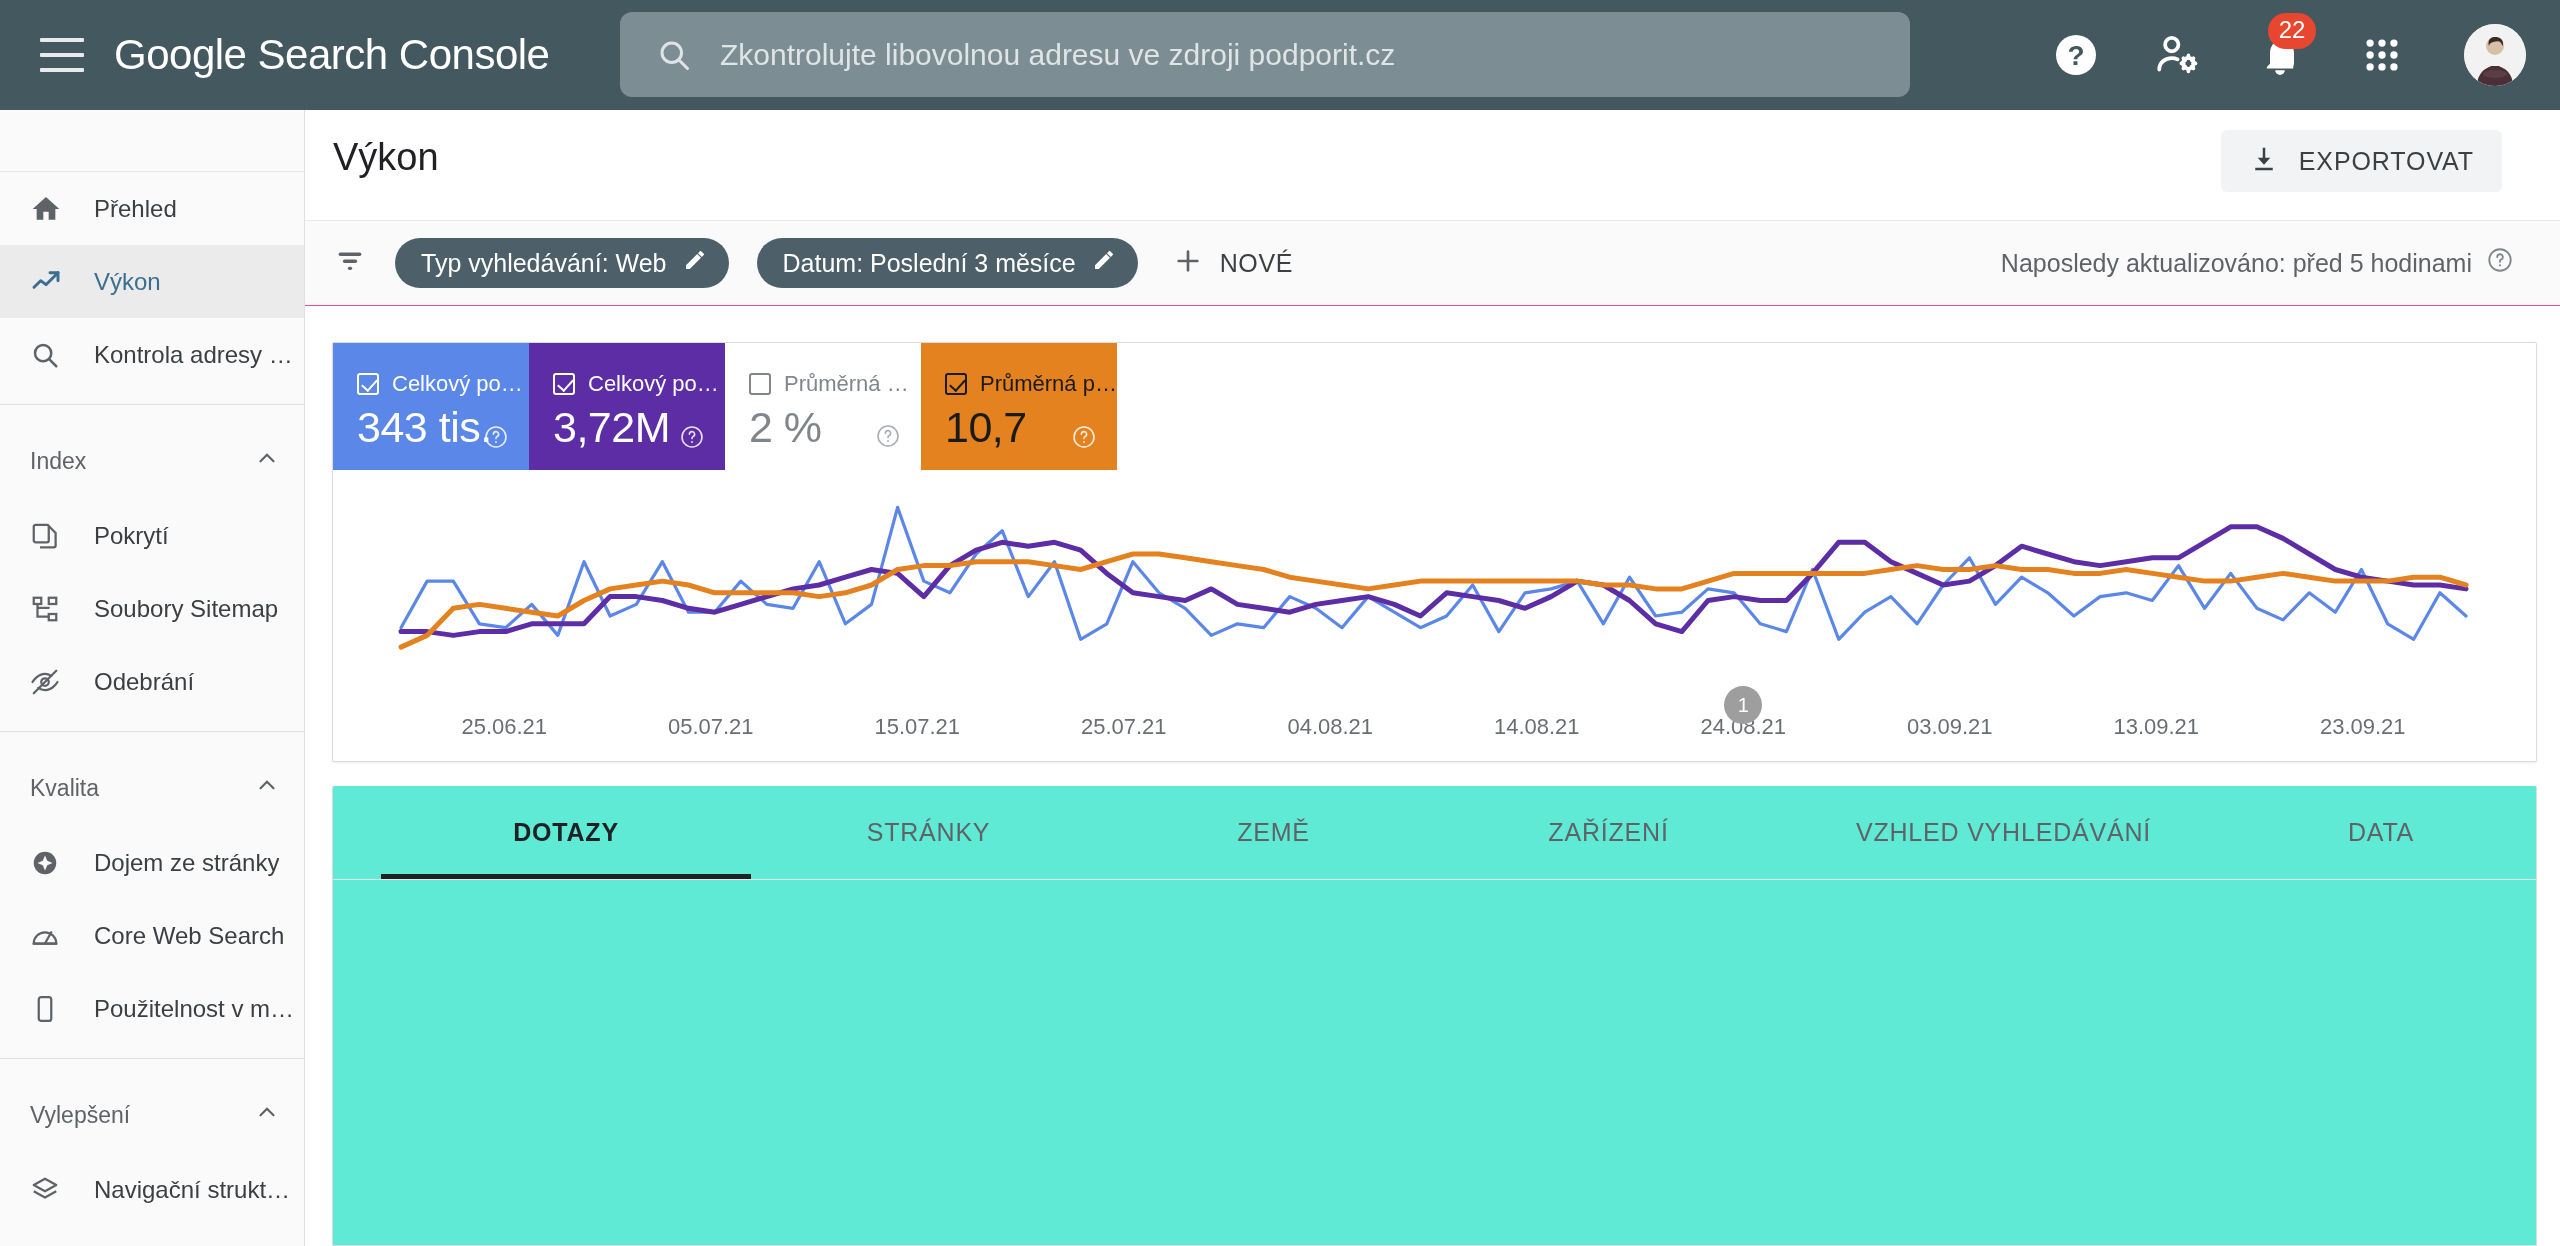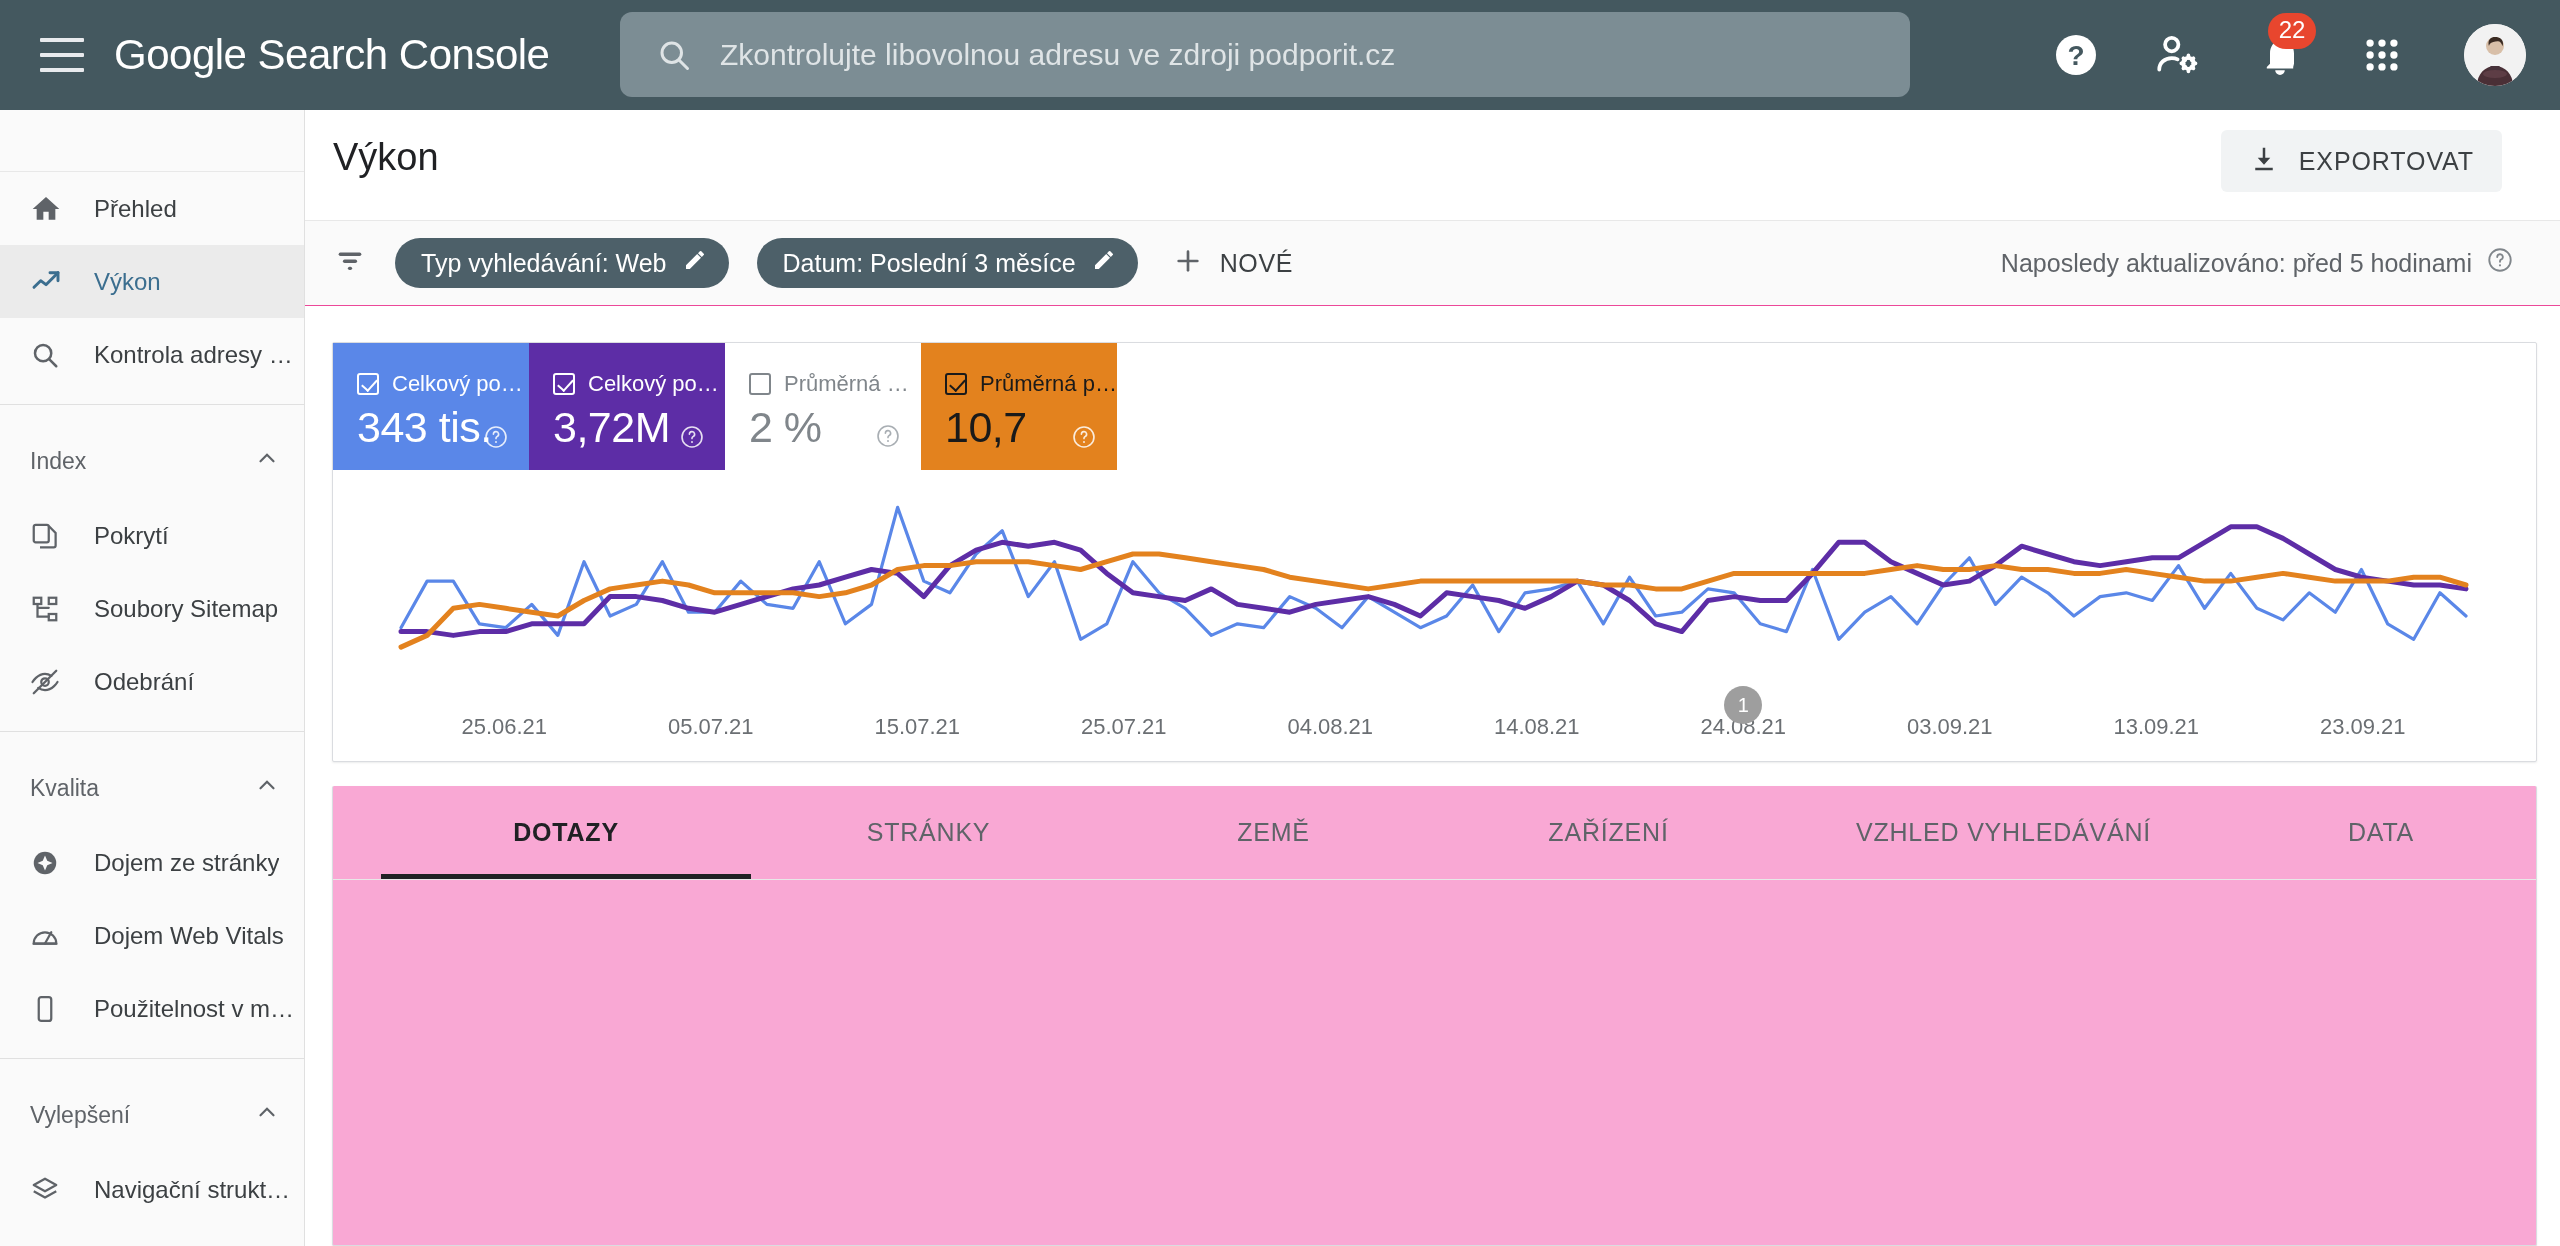--- a/index.html
+++ b/index.html
@@ -162,21 +162,21 @@
     position: absolute; width: 38px; height: 38px; border-radius: 50%;
     background: #9e9e9e; color: #fff; font-size: 20px;
     display: flex; align-items: center; justify-content: center;
     transform: translateX(-50%); cursor: pointer;
   }
 
   
   .tabscard {
     position: absolute; left: 27px; top: 676px;
     width: 2205px; height: 460px;
-    background: #f9a8d4; border: 1px solid #dadce0; border-top: none; border-radius: 2px;
+    background: #5eead4; border: 1px solid #dadce0; border-top: none; border-radius: 2px;
     box-shadow: 0 1px 2px rgba(60,64,67,.1);
   }
   .tabs { display: flex; height: 93px; align-items: center; padding-left: 48px; }
   .tab {
     font-size: 25px; color: #5f6368; letter-spacing: 0.8px;
     cursor: pointer; position: relative; height: 93px;
     display: flex; align-items: center; justify-content: center;
     white-space: nowrap;
   }
   .tab.active { color: #202124; font-weight: 700; }
@@ -347,21 +347,21 @@
     <span class="nav-label">Dojem ze stránky</span>
   </div>
   <div class="nav-item">
     <span class="nicon">
       <svg width="30" height="30" viewBox="0 0 24 24" fill="none" stroke="#5f6368" stroke-width="1.8">
           <path d="M3 18a9 9 0 0 1 18 0z" fill="none"></path>
           <path d="M3 18h18" stroke-linecap="round"></path>
           <line x1="12" y1="18" x2="17" y2="9" stroke-linecap="round"></line>
         </svg>
     </span>
-    <span class="nav-label">Dojem Web Vitals</span>
+    <span class="nav-label">Core Web Search</span>
   </div>
   <div class="nav-item">
     <span class="nicon">
       <svg width="30" height="30" viewBox="0 0 24 24" fill="none" stroke="#5f6368" stroke-width="1.8">
           <rect x="7" y="2.5" width="10" height="19" rx="2"></rect>
         </svg>
     </span>
     <span class="nav-label">Použitelnost v mobilních zaříze…</span>
   </div>
 

